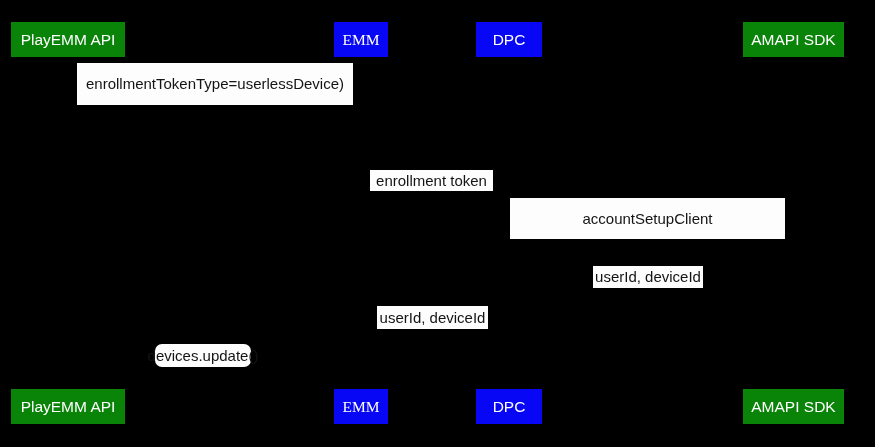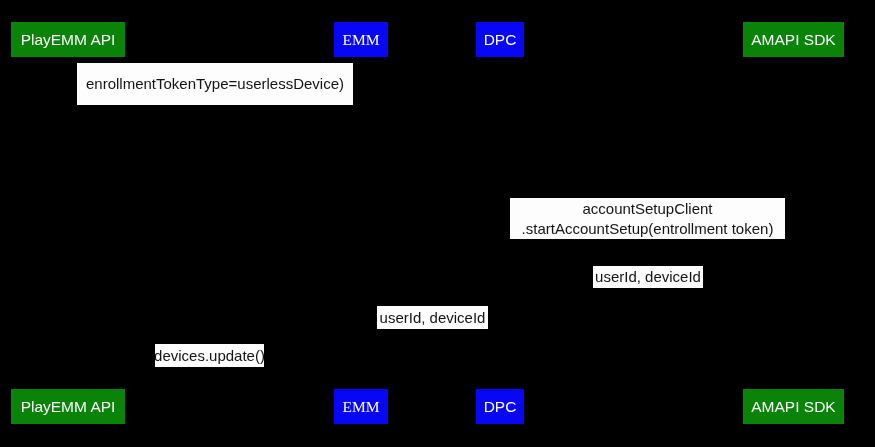--- a/index.html
+++ b/index.html
@@ -22,21 +22,21 @@
     align-items: center;
     justify-content: center;
     color: #ffffff;
     font-size: 15.5px;
     white-space: nowrap;
   }
   .row-top    { top: 22px; }
   .row-bottom { top: 389px; }
   .a-playemm { left: 11px;  width: 114px; }
   .a-emm     { left: 334px; width: 54px; font-family: Liberation Serif, serif; }
-  .a-dpc     { left: 476px; width: 48px; }
+  .a-dpc     { left: 476px; width: 66px; }
   .a-amapi   { left: 743px; width: 101px; }
   .msg {
     position: absolute;
     background: #fdfdfd;
     color: #141414;
     font-size: 15px;
     line-height: 20px;
     display: flex;
     flex-direction: column;
     align-items: center;
@@ -44,41 +44,43 @@
     text-align: center;
     white-space: nowrap;
   }
   .msg span { display: block; }
   .m1 { left: 77px;  top: 63px;  width: 276px; height: 42px; }
   .m2 { left: 154px; top: 132px; width: 121px; height: 23px; }
   .m3 { left: 370px; top: 170px; width: 123px; height: 21px; }
   .m4 { left: 510px; top: 198px; width: 275px; height: 41px; text-align: right; }
   .m5 { left: 593px; top: 266px; width: 110px; height: 22px; }
   .m6 { left: 377px; top: 306px; width: 111px; height: 23px; }
-  .m7 { left: 155px; top: 344px; width: 109px; height: 23px; }
+  .m7 { left: 155px; top: 344px; width: 96px; height: 23px; border-radius: 7px; }
 </style>
 </head>
 <body>
 
 <div class="canvas">
 
   <div class="actor row-top a-playemm" style="background-color: rgb(10, 131, 9);">PlayEMM API</div>
   <div class="actor row-top a-emm" style="background-color: rgb(7, 7, 245);">EMM</div>
   <div class="actor row-top a-dpc" style="background-color: rgb(7, 7, 245);">DPC</div>
   <div class="actor row-top a-amapi" style="background-color: rgb(10, 131, 9);">AMAPI SDK</div>
 
   <div class="msg m1">
     <span>enrollmentTokenType=userlessDevice)</span>
   </div>
 
 
+  <div class="msg m3">
+    <span>enrollment token</span>
+  </div>
 
   <div class="msg m4">
     <span>accountSetupClient</span>
-    <span>.startAccountSetup(entrollment token)</span>
   </div>
 
   <div class="msg m5">
     <span>userId, deviceId</span>
   </div>
 
   <div class="msg m6">
     <span>userId, deviceId</span>
   </div>
 

